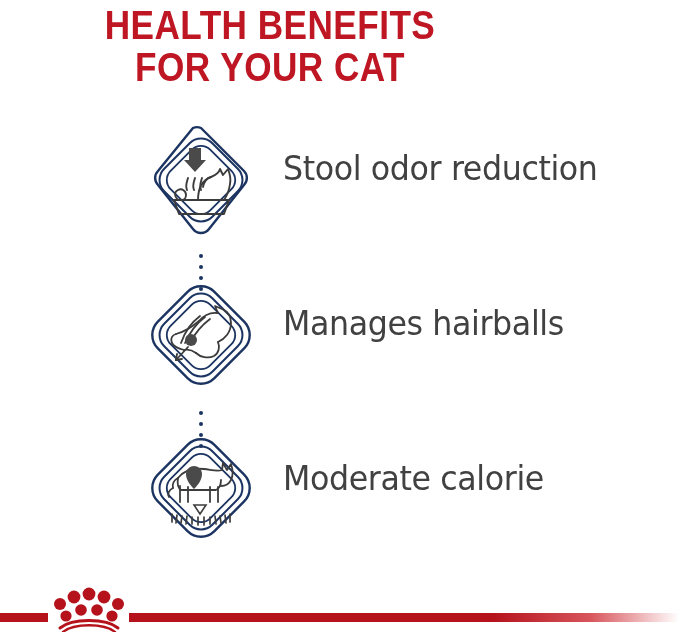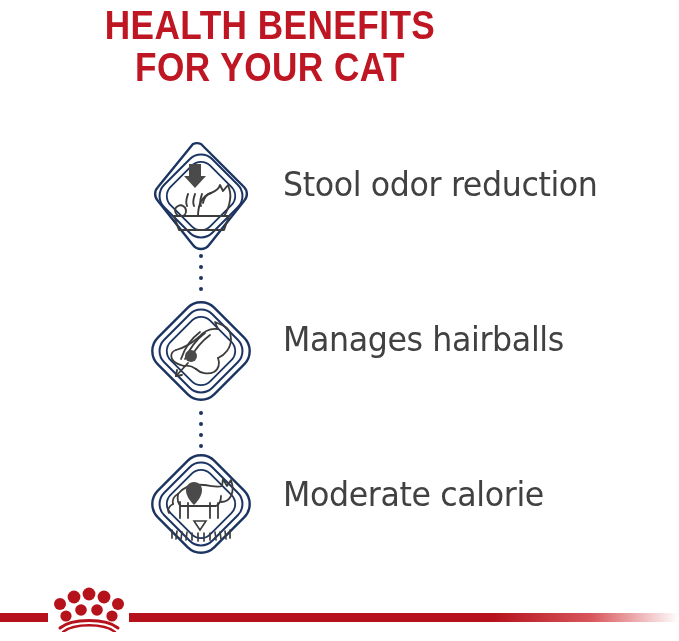--- a/index.html
+++ b/index.html
@@ -36,21 +36,21 @@
     letter-spacing: 0.5px;
     transform: scaleX(0.88);
     transform-origin: center center;
     white-space: nowrap;
   }
 
   
   .benefits {
     position: absolute;
     left: 0;
-    top: 132px;
+    top: 116px;
     width: 679px;
   }
   .benefit-row {
     position: relative;
     height: 155px;
     display: flex;
     align-items: center;
   }
   .icon-wrap {
     position: absolute;

